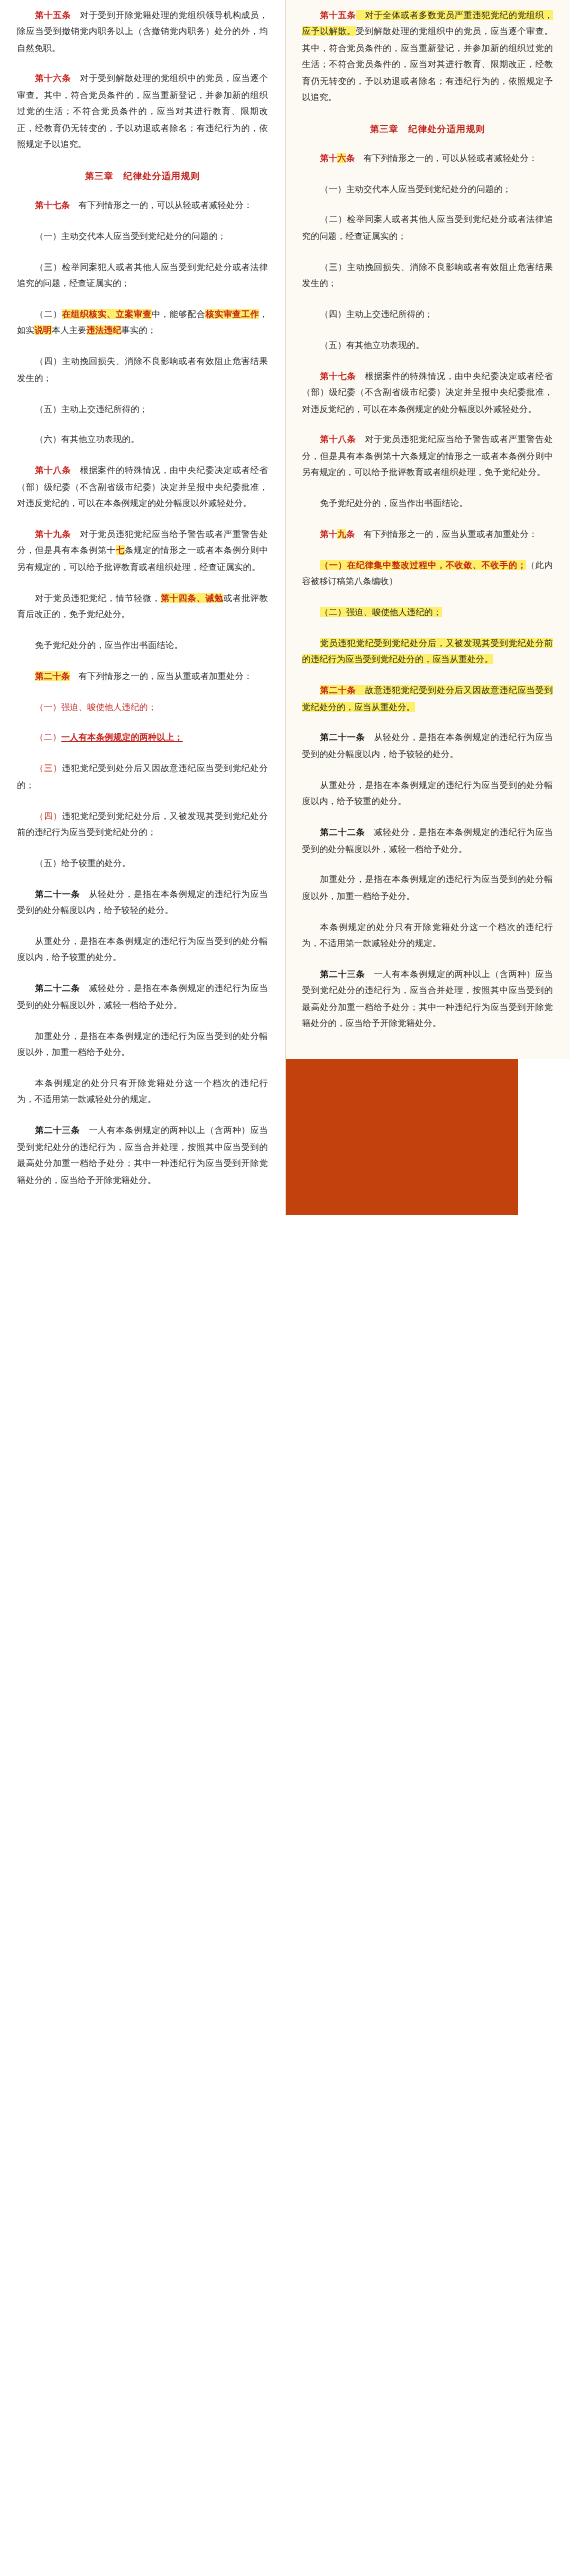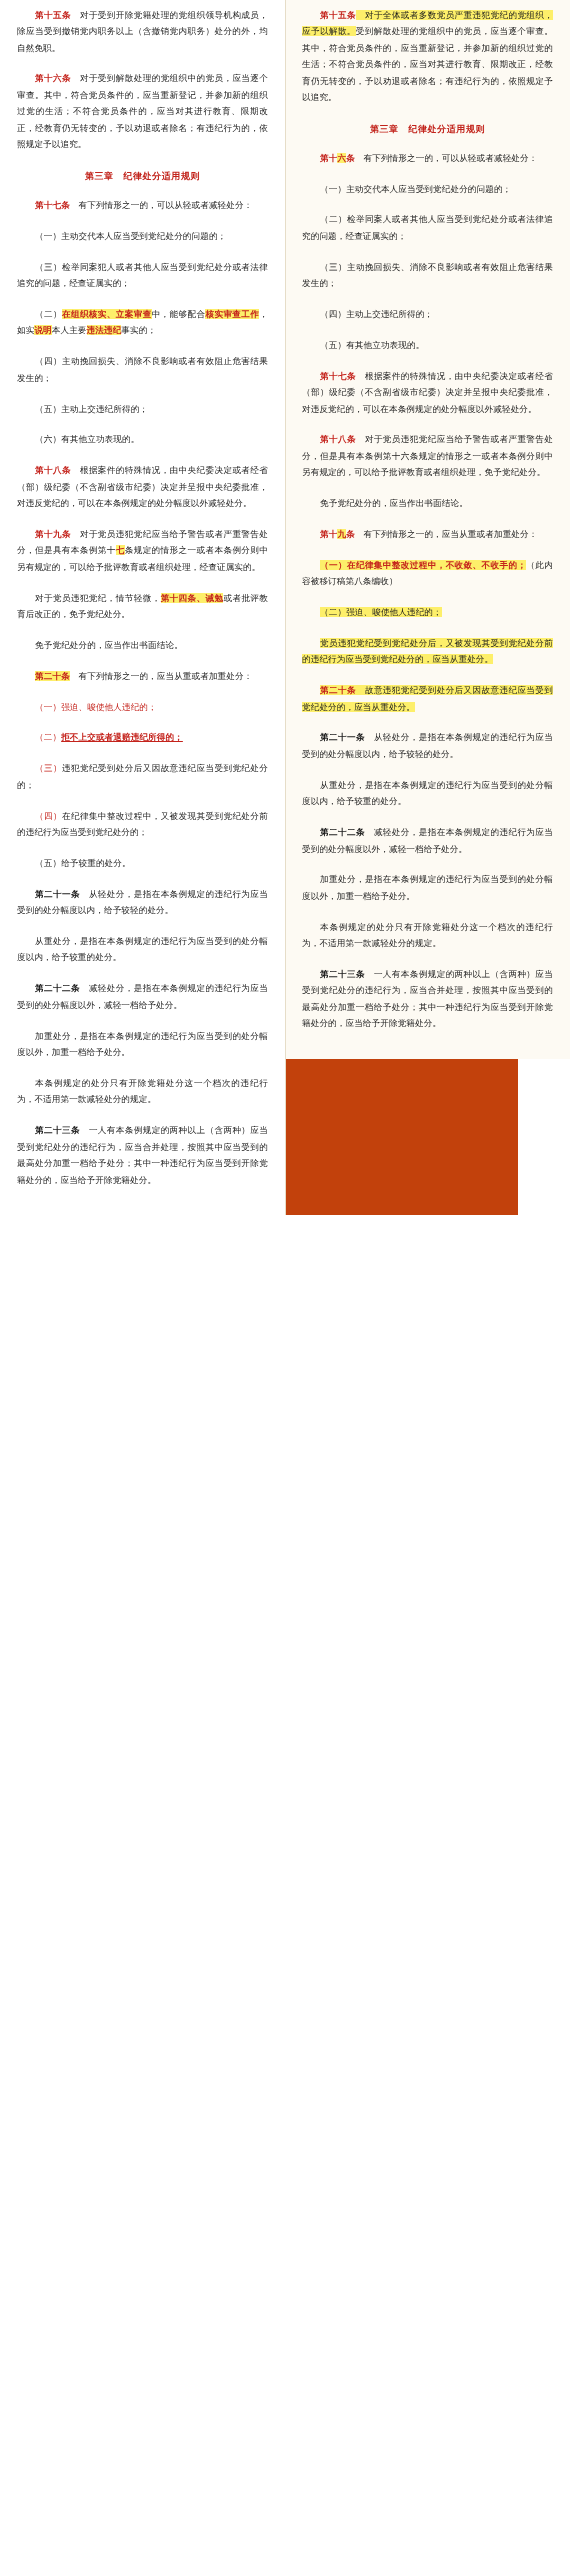--- a/index.html
+++ b/index.html
@@ -72,23 +72,23 @@
         <p class="indent"><span>（二）</span><span class="hl hl-red bold">在组织核实、立案审</span><span class="hl hl-red bold">查</span><span>中，能够配合</span><span class="hl hl-red bold">核实审查工作</span><span>，如实</span><span class="hl hl-red bold">说明</span><span>本人主要</span><span class="hl hl-red bold">违法违纪</span><span>事实的；</span></p>
         <p class="indent"><span>（四）主动挽回损失、消除不良影响或者有效阻止危害结果发生的；</span></p>
         <p class="indent"><span>（五）主动上交违纪所得的；</span></p>
         <p class="indent"><span>（六）有其他立功表现的。</span></p>
         <p class="indent"><span class="art">第十八条</span><span>　根据案件的特殊情况，由中央纪委决定或者经省（部）级纪委（不含副省级市纪委）决定并呈报中央纪委批准，对违反党纪的，可以在本条例规定的处分幅度以外减轻处分。</span></p>
         <p class="indent"><span class="art">第十九条</span><span>　对于党员违犯党纪应当给予警告或者严重警告处分，但是具有本条例第十</span><span class="hl hl-red bold">七</span><span>条规定的情形之一或者本条例分则中另有规定的，可以给予批评教育或者组织处理，经查证属实的。</span></p>
         <p class="indent"><span>对于党员违犯党纪，情节轻微，</span><span class="hl hl-red bold">第十四条、诫勉</span><span>或者批评教育后改正的，免予党纪处分。</span></p>
         <p class="indent"><span>免予党纪处分的，应当作出书面结论。</span></p>
         <p class="indent"><span class="hl hl-red bold">第二十条</span><span>　有下列情形之一的，应当从重或者加重处分：</span></p>
         <p class="indent"><span class="red">（一）强迫、唆使他人违纪的；</span></p>
-        <p class="indent"><span class="red">（二）</span><span class="u-red bold">拒不上交或者退赔违纪所得的；</span></p>
+        <p class="indent"><span class="red">（二）</span><span class="u-red bold">一人有本条例规定的两种以上；</span></p>
         <p class="indent"><span class="red">（三）</span><span>违犯党纪受到处分后又因故意违纪应当受到党纪处分的；</span></p>
-        <p class="indent"><span class="red">（四）</span><span>在纪律集中整改过程中，又被发现其受到党纪处分前的违纪行为应当受到党纪处分的；</span></p>
+        <p class="indent"><span class="red">（四）</span><span>违犯党纪受到党纪处分后，又被发现其受到党纪处分前的违纪行为应当受到党纪处分的；</span></p>
         <p class="indent"><span>（五）给予较重的处分。</span></p>
         <p class="indent"><span class="art-b">第二十一条</span><span>　从轻处分，是指在本条例规定的违纪行为应当受到的处分幅度以内，给予较轻的处分。</span></p>
         <p class="indent"><span>从重处分，是指在本条例规定的违纪行为应当受到的处分幅度以内，给予较重的处分。</span></p>
         <p class="indent"><span class="art-b">第二十二条</span><span>　减轻处分，是指在本条例规定的违纪行为应当受到的处分幅度以外，减轻一档给予处分。</span></p>
         <p class="indent"><span>加重处分，是指在本条例规定的违纪行为应当受到的处分幅度以外，加重一档给予处分。</span></p>
         <p class="indent"><span>本条例规定的处分只有开除党籍处分这一个档次的违纪行为，不适用第一款减轻处分的规定。</span></p>
         <p class="indent"><span class="art-b">第二十三条</span><span>　一人有本条例规定的两种以上（含两种）应当受到党纪处分的违纪行为，应当合并处理，按照其中应当受到的最高处分加重一档给予处分；其中一种违纪行为应当受到开除党籍处分的，应当给予开除党籍处分。</span></p>
       </div>
     <div class="col right" id="col-right">
         <p class="indent"><span class="art">第十五条</span><span class="hl">　对于全体或者多数党员严重违犯党纪的党组织，应予以解散。</span><span>受到解散处理的党组织中的党员，应当逐个审查。其中，符合党员条件的，应当重新登记，并参加新的组织过党的生活；不符合党员条件的，应当对其进行教育、限期改正，经教育仍无转变的，予以劝退或者除名；有违纪行为的，依照规定予以追究。</span></p>

